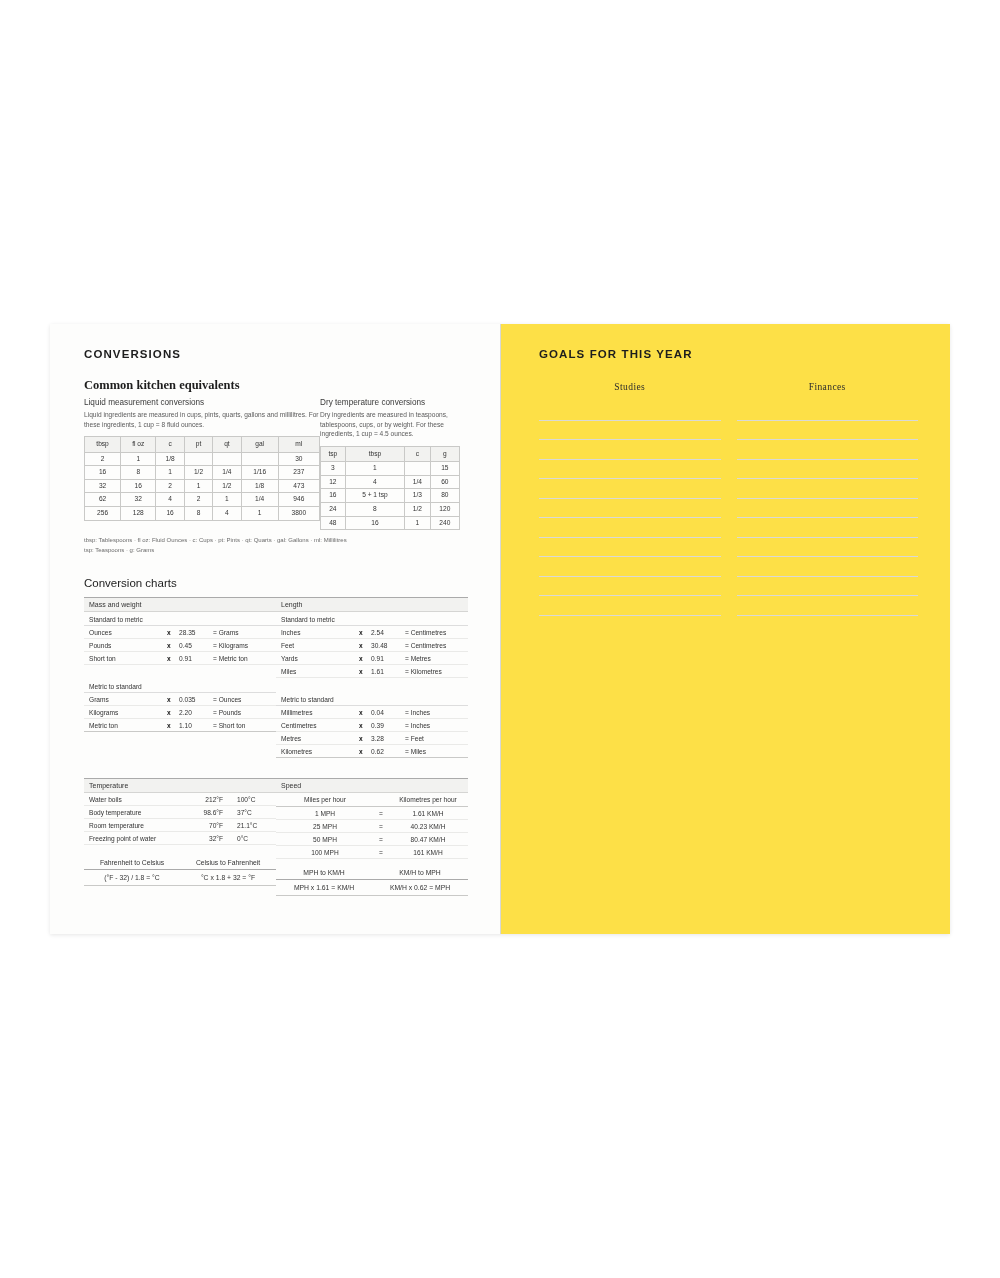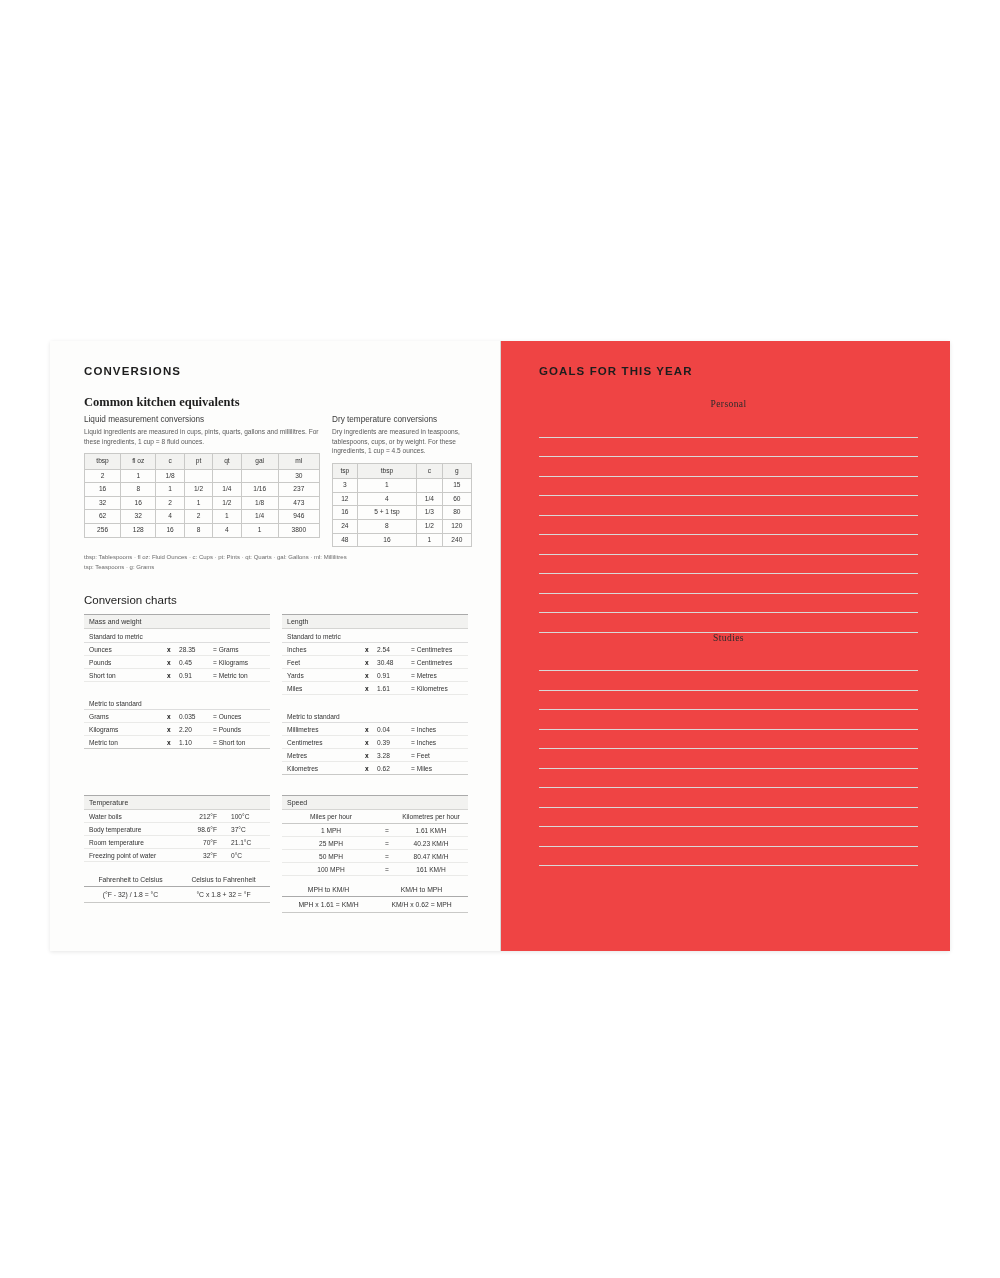--- a/index.html
+++ b/index.html
@@ -11,40 +11,40 @@
     width: 1000px;
     height: 1278px;
     font-family: "Liberation Sans", sans-serif;
     color: #2b2b2b;
     position: relative;
     overflow: hidden;
   }
   .spread {
     position: absolute;
     left: 50px;
-    top: 341px;
+    top: 324px;
     width: 900px;
     height: 610px;
     background: #fdfdfc;
     box-shadow: 0 1px 4px rgba(0,0,0,0.10);
     display: flex;
   }
   .page {
     position: relative;
     box-sizing: border-box;
   }
   .page-left {
     width: 450px;
     padding: 24px 32px 0 34px;
     background: #fdfdfc;
   }
   .page-right {
     width: 450px;
     padding: 24px 32px 0 38px;
-    background: #ef4444;
+    background: #fde047;
     border-left: 1px solid #d8d8d6;
   }
 
   
   .section-title {
     font-family: "Liberation Sans", sans-serif;
     font-size: 11.5px;
     font-weight: bold;
     letter-spacing: 1.1px;
     color: #1d1d1d;
@@ -52,21 +52,21 @@
   }
   .serif-head {
     font-family: "Liberation Serif", serif;
     font-size: 12.5px;
     color: #1d1d1d;
     margin: 0 0 5px 0;
     font-weight: bold;
   }
   .cols {
     display: flex;
-    gap: 12px;
+    gap: 0;
   }
   .col {
     flex: 1;
   }
   .sub-head {
     font-family: "Liberation Sans", sans-serif;
     font-size: 8.2px;
     color: #3a3a3a;
     margin: 0 0 3px 0;
     font-weight: normal;
@@ -523,50 +523,50 @@
           </div>
       </div>
     </div>
 
   </div>
 
   <div class="page page-right">
     <h1 class="goals-title">GOALS FOR THIS YEAR</h1>
 
     <div class="goal-cols" id="goals-block-1">
-        <div class="goal-col">
-          <h4>Personal</h4>
-          <div class="lines">
-            <div class="ln"></div>
-            <div class="ln"></div>
-            <div class="ln"></div>
-            <div class="ln"></div>
-            <div class="ln"></div>
-            <div class="ln"></div>
-            <div class="ln"></div>
-            <div class="ln"></div>
-            <div class="ln"></div>
-            <div class="ln"></div>
-            <div class="ln"></div>
-          </div>
-        </div>
       </div>
     <div class="goal-cols goal-block-2" id="goals-block-2">
         <div class="goal-col">
           <h4>Studies</h4>
           <div class="lines">
             <div class="ln"></div>
             <div class="ln"></div>
             <div class="ln"></div>
             <div class="ln"></div>
             <div class="ln"></div>
             <div class="ln"></div>
             <div class="ln"></div>
             <div class="ln"></div>
             <div class="ln"></div>
             <div class="ln"></div>
             <div class="ln"></div>
           </div>
         </div>
+        <div class="goal-col">
+          <h4>Finances</h4>
+          <div class="lines">
+            <div class="ln"></div>
+            <div class="ln"></div>
+            <div class="ln"></div>
+            <div class="ln"></div>
+            <div class="ln"></div>
+            <div class="ln"></div>
+            <div class="ln"></div>
+            <div class="ln"></div>
+            <div class="ln"></div>
+            <div class="ln"></div>
+            <div class="ln"></div>
+          </div>
+        </div>
       </div>
   </div>
 
 </div>
 
 </body></html>

